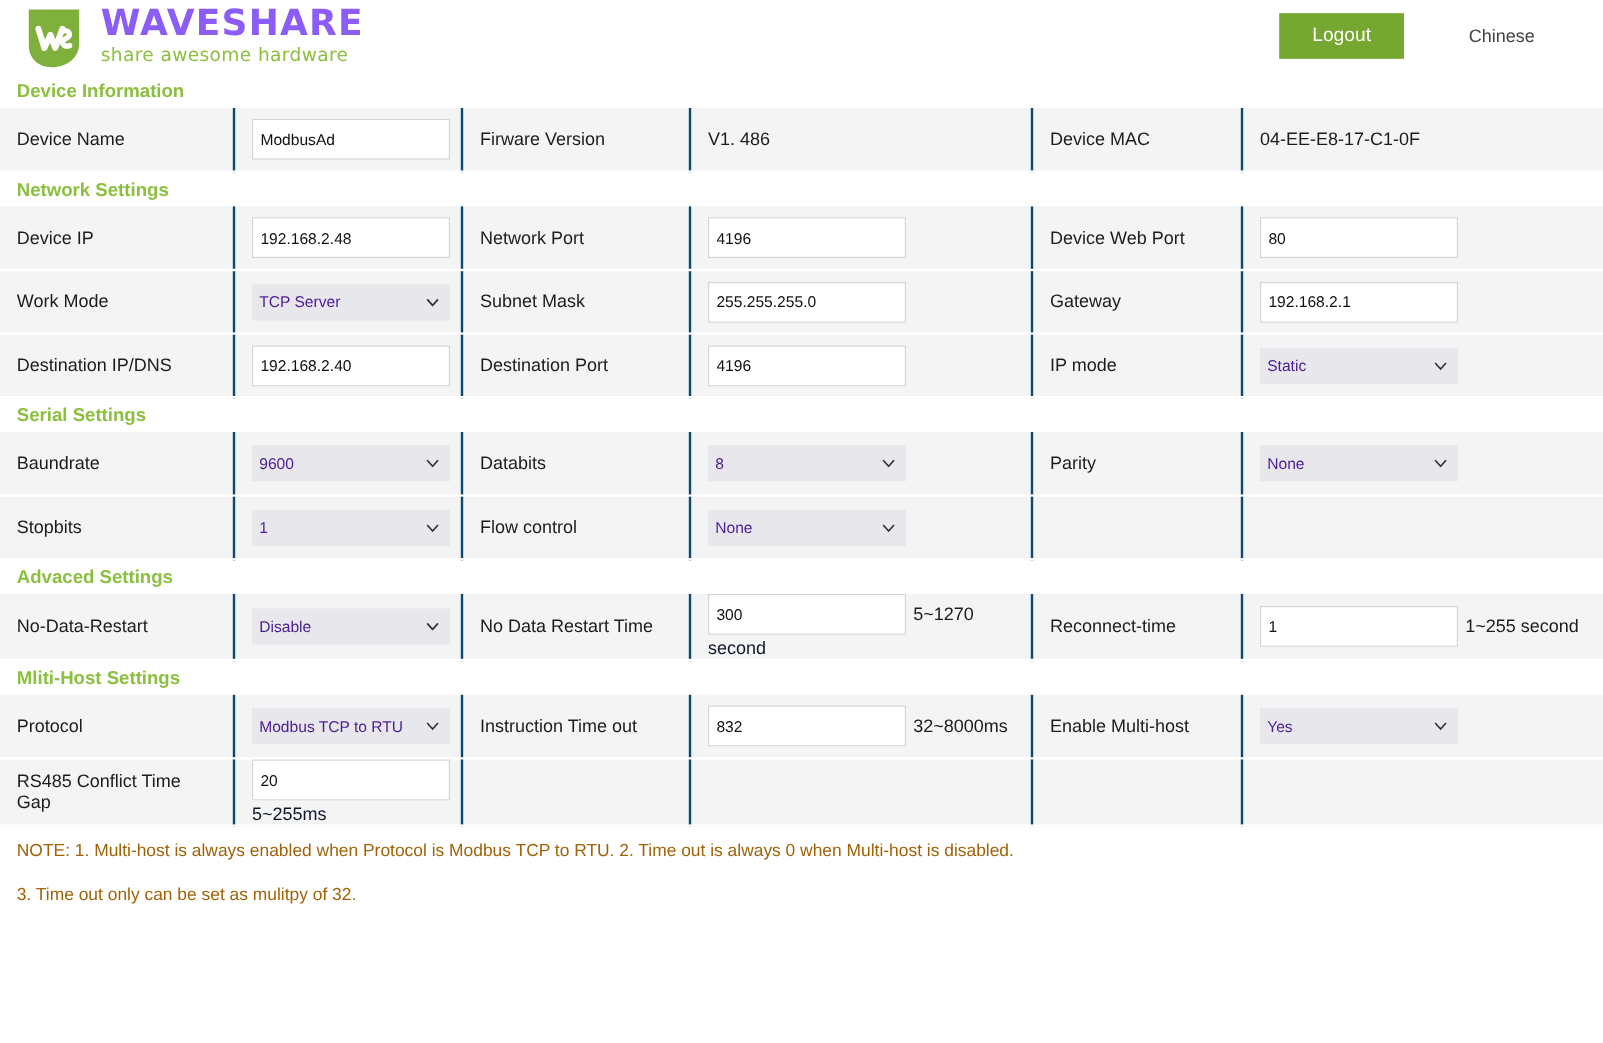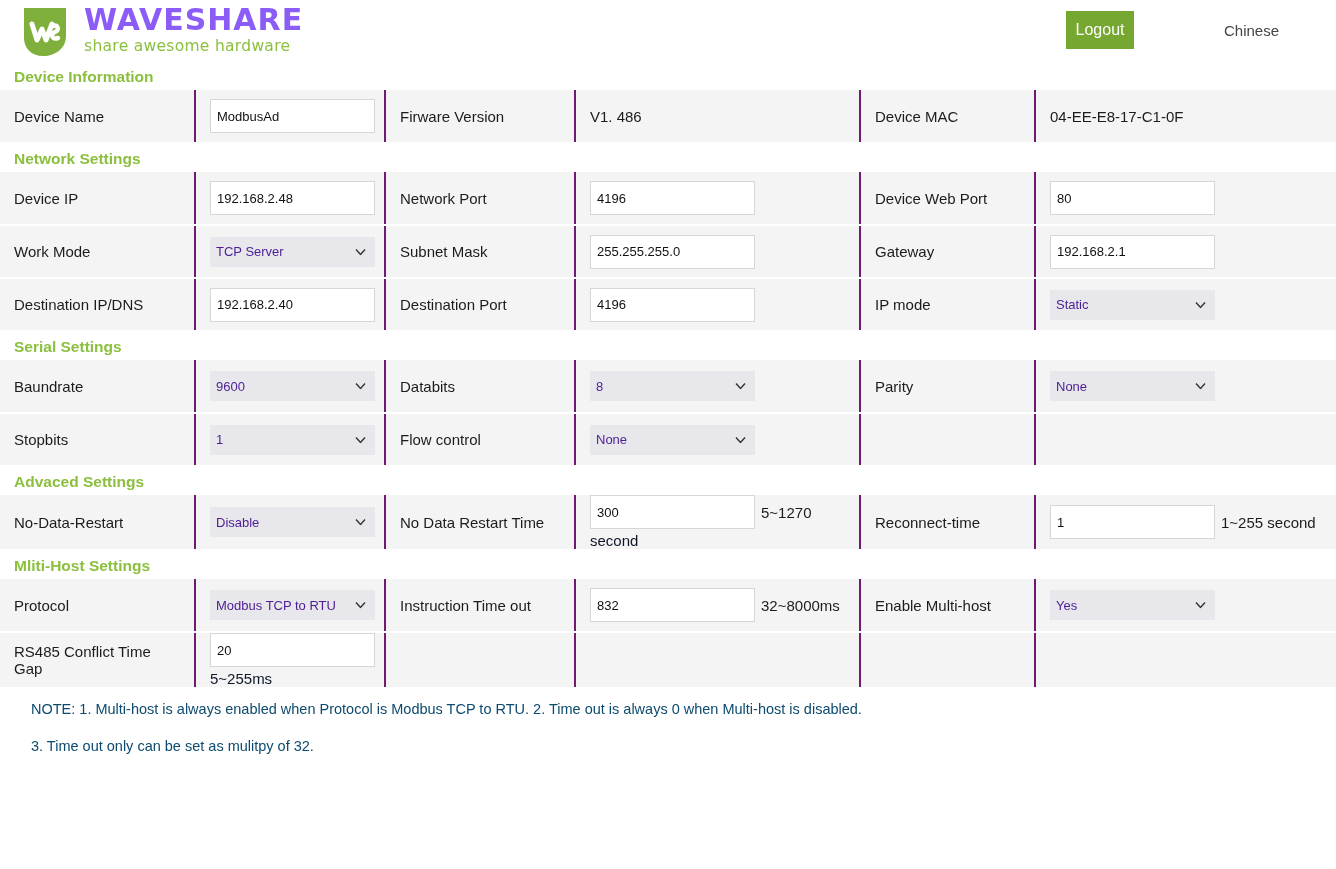--- a/index.html
+++ b/index.html
@@ -38,21 +38,21 @@
   .logo-sub {
     font-size: 15.5px;
     color: #8bbf3e;
     line-height: 1.5;
     letter-spacing: 0.3px;
     font-family: "DejaVu Sans", sans-serif;
   }
   .logout-btn {
     position: absolute;
     left: 1066px; top: 11px;
-    width: 68px; height: 38px;
+    width: 104px; height: 38px;
     background: #76a730;
     color: #ffffff;
     font-size: 16px;
     border: none;
     display: flex;
     align-items: center;
     justify-content: center;
     cursor: pointer;
     font-family: "Liberation Sans", sans-serif;
   }
@@ -74,21 +74,21 @@
   }
 
   table.grid {
     width: 1336px;
     border-collapse: collapse;
     table-layout: fixed;
     background: #f4f4f4;
   }
   table.grid td {
     background: #f4f4f4;
-    border-right: 2px solid #701a75;
+    border-right: 2px solid #0c4a6e;
     border-bottom: 2px solid #ffffff;
     padding: 0 14px;
     font-size: 15px;
     color: #1c1c1c;
     vertical-align: middle;
     height: 53px;
   }
   table.grid td.val { padding: 0 8px 0 14px; }
   table.grid tr td:last-child { border-right: none; }
 
@@ -159,24 +159,23 @@
     margin-top: 3px;
   }
   td.tall { height: 70px; }
 
   .note-wrap {
     padding: 10px 14px 0 14px;
     background: #ffffff;
   }
   .note-line {
     font-size: 14.5px;
-    color: #0c4a6e;
+    color: #a16207;
     line-height: 1.45;
     padding-bottom: 16px;
-    margin-left: 17px;
   }
 </style>
 </head>
 <body>
 
 <div class="header">
   <div class="logo-wrap">
     <svg class="logo-mark" viewBox="0 0 56 52">
       <path d="M6 2 H48 V30 C48 42 38 50 25 50 C13 50 6 42 6 32 Z" fill="#7fb03c"></path>
       <path d="M14 18 l5 16 l5 -11 l4 11 l6 -16" stroke="#ffffff" stroke-width="5" fill="none" stroke-linecap="round" stroke-linejoin="round"></path>

